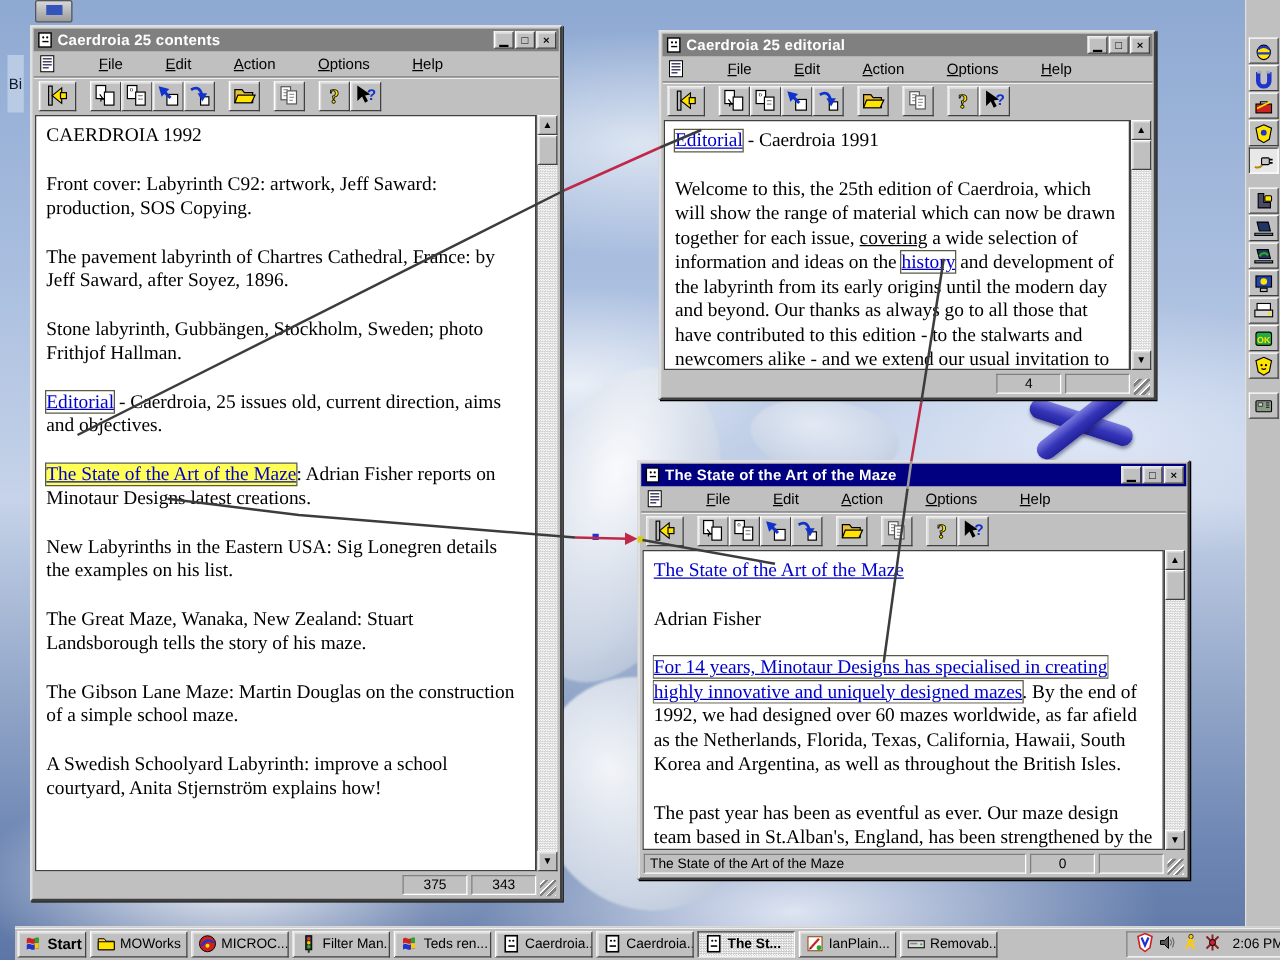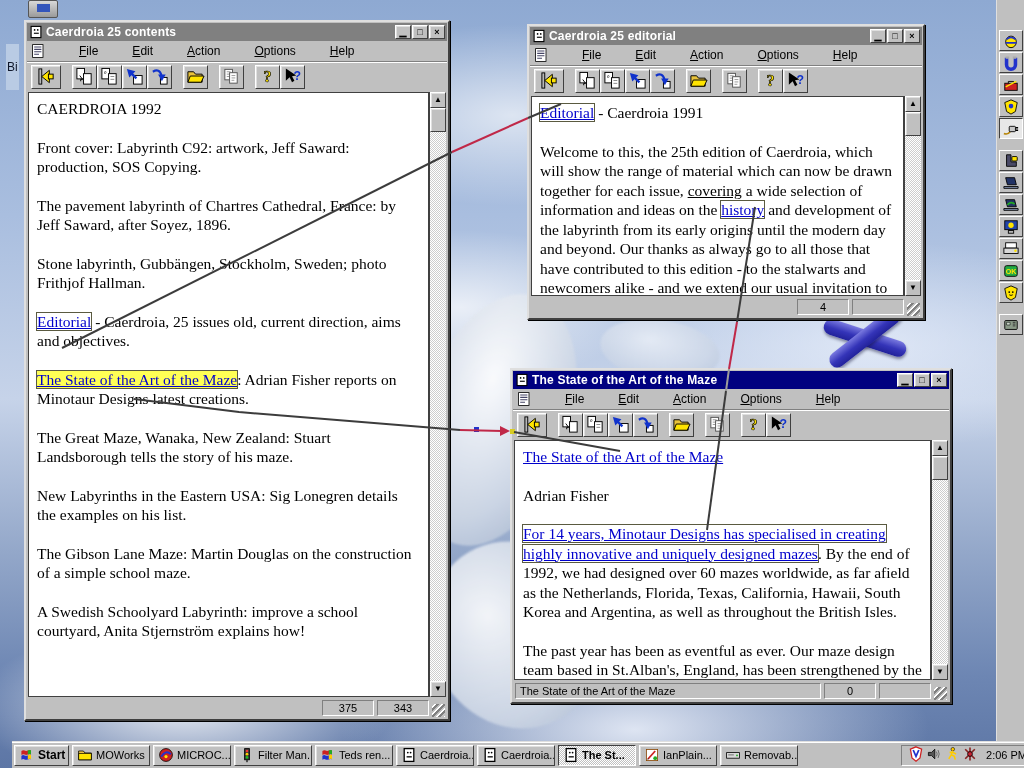--- a/index.html
+++ b/index.html
@@ -300,22 +300,22 @@
       </div>
     </div>
   <div class="winbody">
     <div class="content">
         <p class="para"><span>CAERDROIA 1992</span></p>
         <p class="para"><span>Front cover: Labyrinth C92: artwork, Jeff Saward: production, SOS Copying.</span></p>
         <p class="para"><span>The pavement labyrinth of Chartres Cathedral, France: by Jeff Saward, after Soyez, 1896.</span></p>
         <p class="para"><span>Stone labyrinth, Gubbängen, Stockholm, Sweden; photo Frithjof Hallman.</span></p>
         <p class="para"><span class="lnk box">Editorial</span><span> - Caerdroia, 25 issues old, current direction, aims and objectives.</span></p>
         <p class="para"><span class="lnk box hi">The State of the Art of the Maze</span><span>: Adrian Fisher reports on Minotaur Designs latest creations.</span></p>
+        <p class="para"><span>New Labyrinths in the Eastern USA: Sig Lonegren details the examples on his list.</span></p>
         <p class="para"><span>The Great Maze, Wanaka, New Zealand: Stuart Landsborough tells the story of his maze.</span></p>
-        <p class="para"><span>New Labyrinths in the Eastern USA: Sig Lonegren details the examples on his list.</span></p>
         <p class="para"><span>The Gibson Lane Maze: Martin Douglas on the construction of a simple school maze.</span></p>
         <p class="para"><span>A Swedish Schoolyard Labyrinth: improve a school courtyard, Anita Stjernström explains how!</span></p>
       </div>
     <div class="vscroll">
       <div class="sarrow">▲</div>
       <div class="sthumb"></div>
       <div class="sspacer"></div>
       <div class="sarrow">▼</div>
     </div>
   </div>

